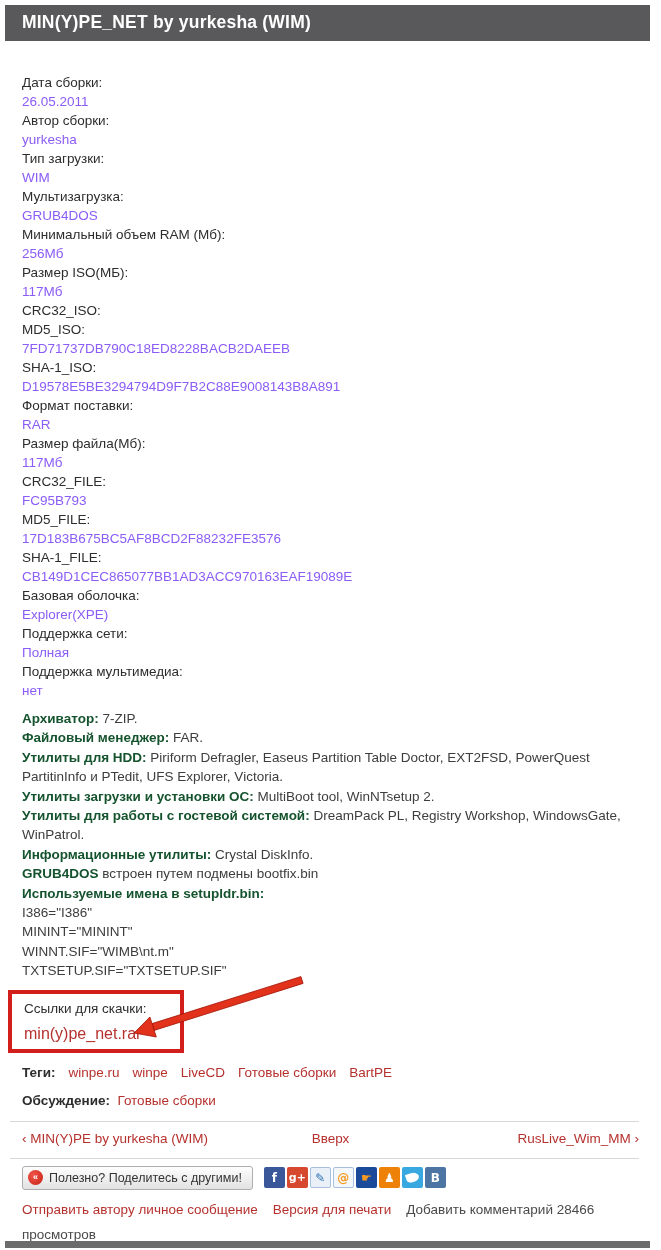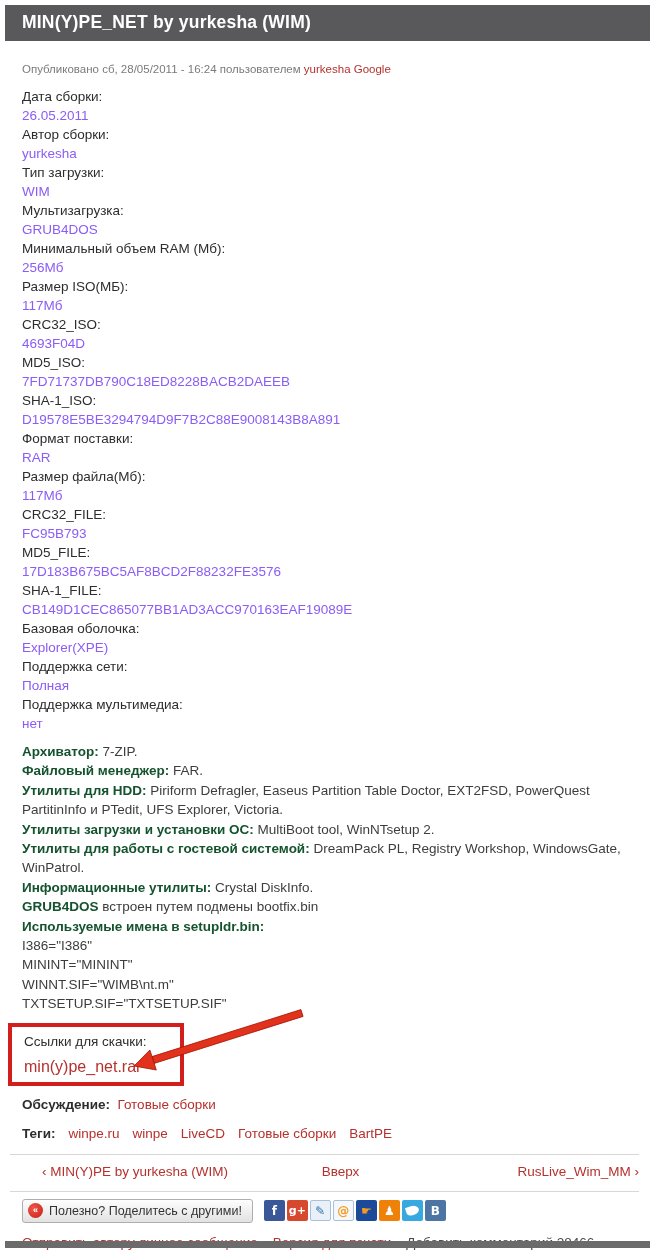--- a/index.html
+++ b/index.html
@@ -28,21 +28,21 @@
   .dlbox a{display:inline-block;margin-top:6px;font-size:16px;line-height:19px;}
   .arrow-svg{position:absolute;left:100px;top:-24px;width:200px;height:75px;overflow:visible;pointer-events:none;}
   
   .row{font-size:13.5px;line-height:19px;margin-top:9px;}
   .row b{color:#2d2d2d;}
   .disc-row{margin-top:9px;}
   .tags-row{margin-top:10px;}
   .tags-row .tag{margin-left:13px;}
   .hr{border:none;border-top:1px solid #d8d8d8;margin:11px 0 0 -12px;width:629px;height:0;}
   
-  .pager{display:flex;margin-top:8px;font-size:13.5px;line-height:17px;margin-left:20px;}
+  .pager{display:flex;margin-top:8px;font-size:13.5px;line-height:17px;}
   .pager .p-left{flex:1;text-align:left;}
   .pager .p-center{flex:0 0 auto;}
   .pager .p-right{flex:1;text-align:right;}
   .pager a{color:#b5312e;}
   
   .sharerow{display:flex;align-items:center;margin-top:7px;gap:11px;}
   .sharebtn{display:flex;align-items:center;gap:6px;height:24px;padding:0 10px 0 5px;
             border:1px solid #aeaeae;border-radius:3px;
             background:linear-gradient(#fefefe,#e2e2e2);
             font-family:"Liberation Sans",sans-serif;font-size:12.5px;color:#333;cursor:pointer;}
@@ -67,41 +67,35 @@
 <body>
 
 <div class="page">
 
   <div class="titlebar">
     <h1>MIN(Y)PE_NET by yurkesha (WIM)</h1>
   </div>
 
   <div class="content">
 
-    <div class="published">
-      <span>Опубликовано сб, 28/05/2011 - 16:24 пользователем</span>
-      <a class="rlink">yurkesha</a>
-      <a class="rlink">Google</a>
-    </div>
 
     <div id="field-list">
         <div class="flabel">Дата сборки:</div>
         <div class="fvalue">26.05.2011</div>
         <div class="flabel">Автор сборки:</div>
         <div class="fvalue">yurkesha</div>
         <div class="flabel">Тип загрузки:</div>
         <div class="fvalue">WIM</div>
         <div class="flabel">Мультизагрузка:</div>
         <div class="fvalue">GRUB4DOS</div>
         <div class="flabel">Минимальный объем RAM (Мб):</div>
         <div class="fvalue">256Мб</div>
         <div class="flabel">Размер ISO(МБ):</div>
         <div class="fvalue">117Мб</div>
         <div class="flabel">CRC32_ISO:</div>
-        <div class="fvalue">4693F04D</div>
         <div class="flabel">MD5_ISO:</div>
         <div class="fvalue">7FD71737DB790C18ED8228BACB2DAEEB</div>
         <div class="flabel">SHA-1_ISO:</div>
         <div class="fvalue">D19578E5BE3294794D9F7B2C88E9008143B8A891</div>
         <div class="flabel">Формат поставки:</div>
         <div class="fvalue">RAR</div>
         <div class="flabel">Размер файла(Мб):</div>
         <div class="fvalue">117Мб</div>
         <div class="flabel">CRC32_FILE:</div>
         <div class="fvalue">FC95B793</div>
@@ -134,27 +128,27 @@
 
     <div class="dlbox">
       <div class="flabel">Ссылки для скачки:</div>
       <a class="rlink">min(y)pe_net.rar</a>
       <svg class="arrow-svg" viewBox="0 0 200 75">
         <polygon points="188.9,6.6 191.1,13.4 42.2,60.4 40,53.6" fill="#e2321c" stroke="#a01305" stroke-width="0.8"></polygon>
         <polygon points="22,63 37.9,47 44.3,67" fill="#e2321c" stroke="#a01305" stroke-width="0.8"></polygon>
       </svg>
     </div>
 
+    <div class="row tags-row">
+      <b>Теги:</b><span id="tags"><a class="rlink tag">winpe.ru</a><a class="rlink tag">winpe</a><a class="rlink tag">LiveCD</a><a class="rlink tag">Готовые сборки</a><a class="rlink tag">BartPE</a></span>
+    </div>
+
     <div class="row disc-row">
       <b>Обсуждение:</b>&nbsp;
       <a class="rlink">Готовые сборки</a>
-    </div>
-
-    <div class="row tags-row">
-      <b>Теги:</b><span id="tags"><a class="rlink tag">winpe.ru</a><a class="rlink tag">winpe</a><a class="rlink tag">LiveCD</a><a class="rlink tag">Готовые сборки</a><a class="rlink tag">BartPE</a></span>
     </div>
 
     <hr class="hr">
 
     <div class="pager">
       <div class="p-left"><a>‹ MIN(Y)PE by yurkesha (WIM)</a></div>
       <div class="p-center"><a>Вверх</a></div>
       <div class="p-right"><a>RusLive_Wim_MM ›</a></div>
     </div>
 

